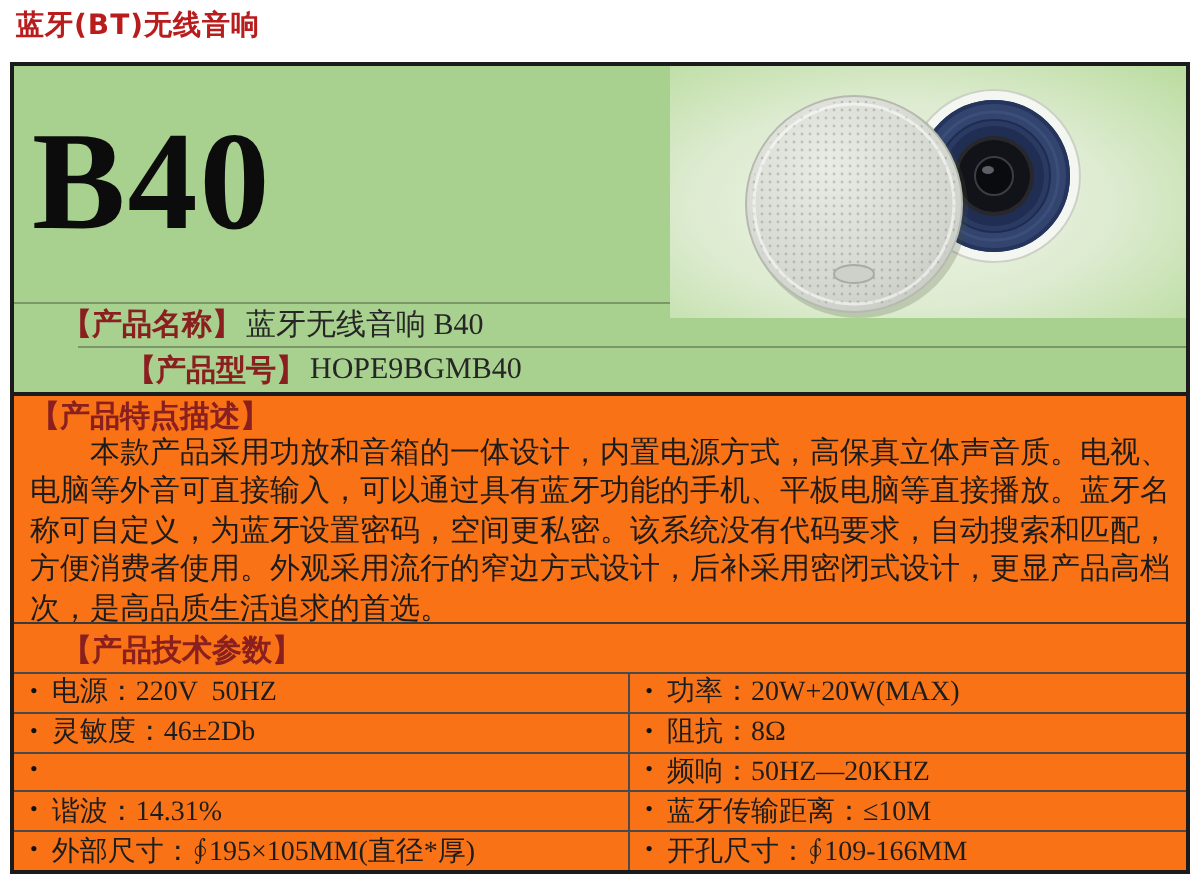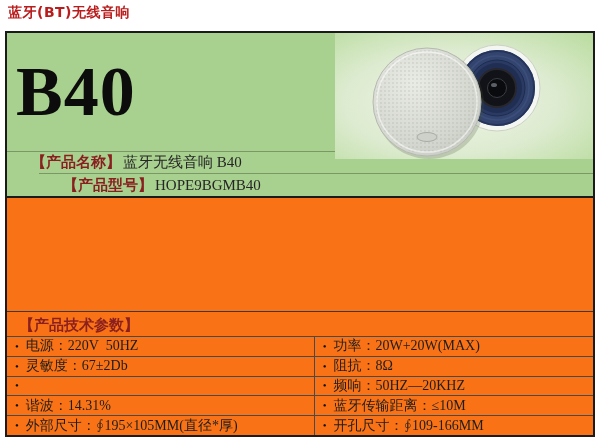--- a/index.html
+++ b/index.html
@@ -35,21 +35,21 @@
   
   .features{position:absolute;left:0;right:0;top:165px;height:113px;
     padding:1px 8px 0 8px;overflow:hidden;}
   .section-header{font-family:"DejaVu Sans","Liberation Sans",sans-serif;
     font-weight:bold;font-size:15px;color:var(--label-red);line-height:18px;}
   .features-body{font-size:15px;line-height:19.4px;color:#1c1c1c;
     text-align:justify;text-indent:2em;margin-top:1px;}
   .thin-line{position:absolute;left:0;right:0;top:278px;height:1px;background:#3a3a3a;}
   
   .tech-header{position:absolute;left:0;right:0;top:279px;height:24px;
-    padding:4px 8px 0 12px;}
+    padding:4px 8px 0 24px;}
   .spec-table{position:absolute;left:0;right:0;top:303px;bottom:0;
     display:grid;grid-template-columns:52.5% 47.5%;grid-auto-rows:1fr;}
   .cell{border-top:1px solid var(--table-line);display:flex;align-items:center;
     padding:0 4px 0 8px;font-size:14px;color:#1d1d1d;overflow:hidden;}
   .cell.left{border-right:1px solid var(--table-line);}
   .bullet{font-size:11px;color:#111;margin-right:7px;line-height:1;}
   .cell-text{white-space:pre;}
 </style>
 </head>
 <body>
@@ -107,39 +107,43 @@
       <span class="tag">【产品名称】</span>
       <span class="tag-value">蓝牙无线音响 B40</span>
     </div>
     <div class="gs-row model">
       <span class="tag">【产品型号】</span>
       <span class="tag-value">HOPE9BGMB40</span>
     </div>
   </div>
   <div class="green-bottom-line"></div>
 
+  <div class="features">
+    <div class="section-header">【产品特点描述】</div>
+    <div class="features-body">本款产品采用功放和音箱的一体设计，内置电源方式，高保真立体声音质。电视、电脑等外音可直接输入，可以通过具有蓝牙功能的手机、平板电脑等直接播放。蓝牙名称可自定义，为蓝牙设置密码，空间更私密。该系统没有代码要求，自动搜索和匹配，方便消费者使用。外观采用流行的窄边方式设计，后补采用密闭式设计，更显产品高档次，是高品质生活追求的首选。</div>
+  </div>
 
   <div class="thin-line"></div>
 
   <div class="tech-header">
     <span class="section-header">【产品技术参数】</span>
   </div>
 
   <div class="spec-table">
     <div class="cell left">
       <span class="bullet">•</span>
       <span class="cell-text">电源：220V  50HZ</span>
     </div>
     <div class="cell">
       <span class="bullet">•</span>
       <span class="cell-text">功率：20W+20W(MAX)</span>
     </div>
     <div class="cell left">
       <span class="bullet">•</span>
-      <span class="cell-text">灵敏度：67±2Db</span>
+      <span class="cell-text">灵敏度：46±2Db</span>
     </div>
     <div class="cell">
       <span class="bullet">•</span>
       <span class="cell-text">阻抗：8Ω</span>
     </div>
     <div class="cell left">
       <span class="bullet">•</span>
     </div>
     <div class="cell">
       <span class="bullet">•</span>

